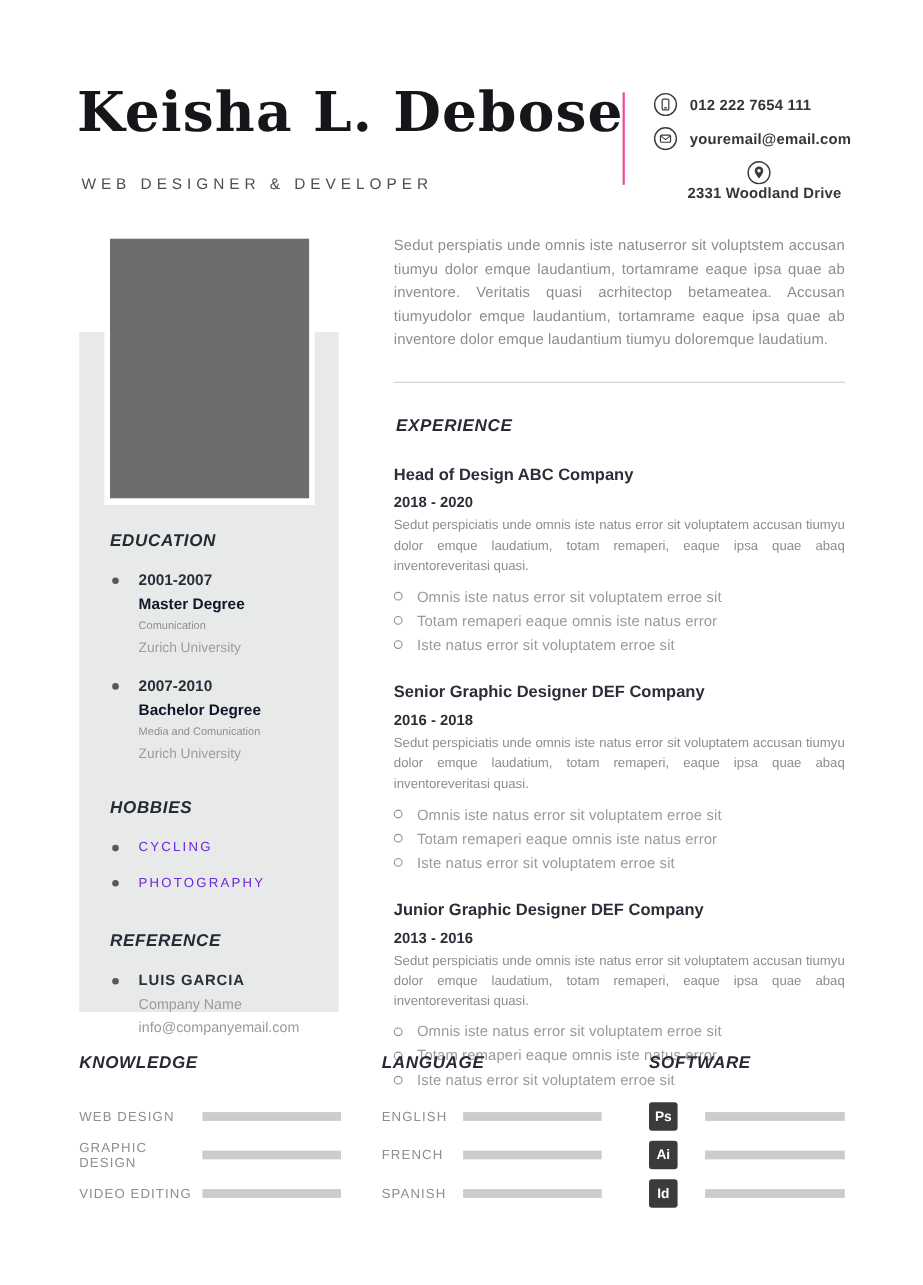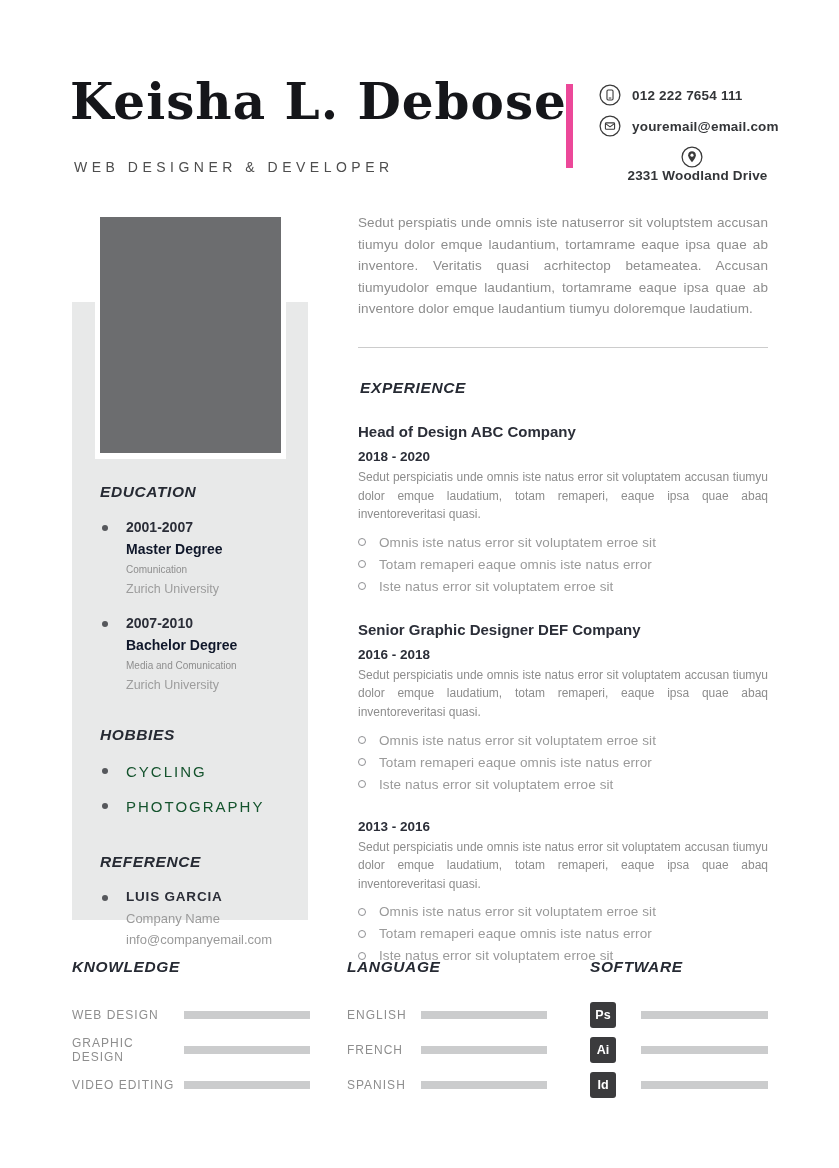--- a/index.html
+++ b/index.html
@@ -16,21 +16,21 @@
     font-family:"DejaVu Serif", serif; font-weight:700;
     font-size:50px; letter-spacing:1px; color:#15161a; line-height:1.1;
     white-space:nowrap;
   }
   .role {
     position:absolute; left:74px; top:159px;
     font-size:14px; letter-spacing:4.5px; color:#4e4e4e; font-weight:500;
   }
   .contact {
     position:absolute; left:566px; top:84px; width:230px;
-    border-left:7px solid #ec4899; padding-left:26px;
+    border-left:2px solid #ec4899; padding-left:26px;
   }
   .contact-row { display:flex; align-items:center; margin-bottom:9px; height:22px; }
   .contact-row:last-child { margin-bottom:0;flex-direction:column; }
   .contact-icon { width:22px; height:22px; flex:0 0 22px; margin-right:11px; }
   .contact-text { font-size:13.5px; font-weight:700; color:#333538; letter-spacing:0.2px; }
 
   
   .side-panel {
     position:absolute; left:72px; top:302px; width:236px; height:618px;
     background:#e8e9e9;
@@ -52,21 +52,21 @@
   .side-item { position:relative; padding-left:26px; margin-bottom:19px; }
   .side-item::before {
     content:""; position:absolute; left:2px; top:6px;
     width:6px; height:6px; border-radius:50%; background:#56585c;
   }
   .edu-years  { font-size:14px; font-weight:700; color:#2b2e38; margin-bottom:6px; }
   .edu-degree { font-size:14px; font-weight:700; color:#0f172a; margin-bottom:7px; }
   .edu-field  { font-size:10px; color:#8e8e8e; margin-bottom:7px; }
   .edu-school { font-size:12.5px; color:#9d9d9d; }
 
-  .hobby-item { font-size:15px; letter-spacing:2px; color:#14532d; margin-bottom:17px; padding-top:1px; }
+  .hobby-item { font-size:12px; letter-spacing:2px; color:#6d28d9; margin-bottom:17px; padding-top:1px; }
   .hobbies-block { margin-top:34px; }
   .reference-block { margin-top:38px; }
   .ref-name   { font-size:13.5px; font-weight:700; color:#2b2e38; letter-spacing:0.8px; margin-bottom:7px; }
   .ref-line   { font-size:13px; color:#9a9a9a; margin-bottom:6px; }
 
   
   .main-col { position:absolute; left:358px; top:212px; width:410px; }
   .summary {
     font-size:13.5px; line-height:1.6; color:#8d8d8d;
     text-align:justify; letter-spacing:0.1px;
@@ -229,20 +229,21 @@
             <span class="bullet-text">Totam remaperi eaque omnis iste natus error</span>
           </li>
         <li>
             <span class="o-dot"></span>
             <span class="bullet-text">Iste natus error sit voluptatem erroe sit</span>
           </li>
       </ul>
     </div>
 
     <div class="job">
+      <div class="job-title">Junior Graphic Designer DEF Company</div>
       <div class="job-period">2013 - 2016</div>
       <p class="job-desc">Sedut perspiciatis unde omnis iste natus error sit voluptatem accusan tiumyu dolor emque laudatium, totam remaperi, eaque ipsa quae abaq inventoreveritasi quasi.</p>
       <ul class="job-bullets">
         <li>
             <span class="o-dot"></span>
             <span class="bullet-text">Omnis iste natus error sit voluptatem erroe sit</span>
           </li>
         <li>
             <span class="o-dot"></span>
             <span class="bullet-text">Totam remaperi eaque omnis iste natus error</span>

